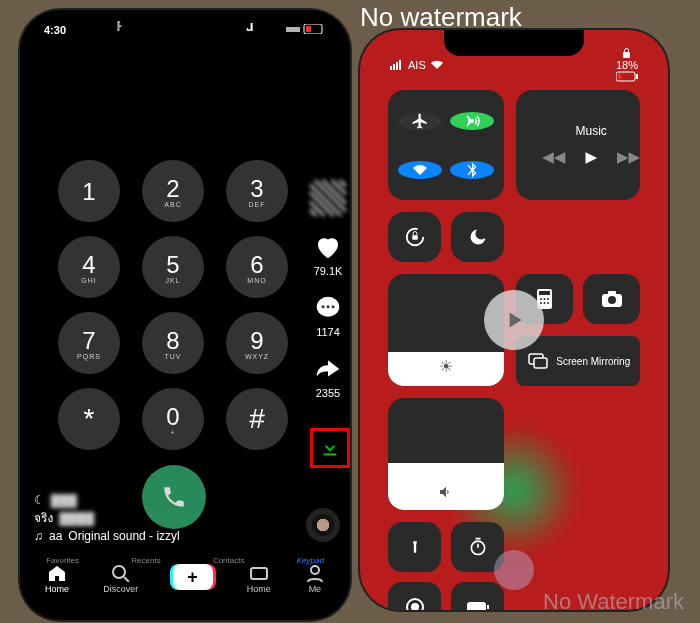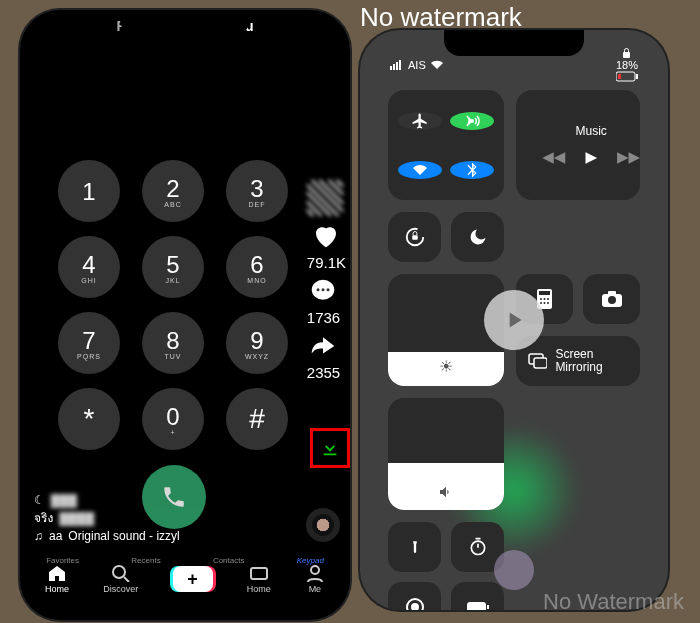--- a/index.html
+++ b/index.html
@@ -54,22 +54,22 @@
   .key.big { font-size: 28px; }
   .call-btn {
     position: absolute; top: 455px; left: 122px;
     width: 64px; height: 64px; border-radius: 50%;
     background: #2fa36b; display: flex; align-items: center; justify-content: center;
     opacity: 0.85;
   }
 
   .side-actions {
     position: absolute; right: 4px; top: 170px;
-    display: flex; flex-direction: column; align-items: flex-start; gap: 5px;
-    color: #fff; font-size: 15px;
+    display: flex; flex-direction: column; align-items: center; gap: 16px;
+    color: #fff; font-size: 11px;
   }
   .side-actions .item { display: flex; flex-direction: column; align-items: center; gap: 3px; }
   .pixelated { filter: blur(2px) contrast(4); background: repeating-linear-gradient(45deg,#555,#555 3px,#999 3px,#999 6px); width:36px; height:36px; border-radius:6px; }
 
   .download-box {
     position: absolute; right: 0px; top: 418px;
     width: 40px; height: 40px; border: 3px solid #e00;
     display:flex; align-items:center; justify-content:center;
   }
 
@@ -79,41 +79,41 @@
   }
   .meta-bottom .row { display:flex; align-items:center; gap:6px; }
   .music-disc {
     position:absolute; right: 10px; bottom: 78px;
     width: 34px; height: 34px; border-radius:50%; background: radial-gradient(circle,#b98 40%,#111 42%);
     border: 6px solid #222;
   }
 
   .phone-tabbar {
     position: absolute; left: 0; right: 0; bottom: 26px;
-    display:flex; justify-content:space-around; align-items:center;
+    display:flex; justify-content:space-around; align-items:flex-start;
     color:#ccc; font-size:9px; padding: 0 8px;
   }
   .phone-tabbar .tbi { display:flex; flex-direction:column; align-items:center; gap:2px; }
   .phone-tabbar .tbi.active { color:#fff; }
   .plus-btn {
     width: 40px; height: 26px; background:#fff; border-radius:8px;
     display:flex; align-items:center; justify-content:center; color:#000; font-size:18px; font-weight:700;
     box-shadow: -3px 0 0 #25f4ee, 3px 0 0 #fe2c55;
   }
   .sub-tabbar {
     position:absolute; left:0; right:0; bottom:55px;
     display:flex; justify-content:space-around; color:#888; font-size:8px;
   }
   .sub-tabbar .active { color:#3a7bff;font-style:italic; }
 
   
   .phone-r {
     position: absolute; left: 10px; top: 30px;
     width: 308px; height: 580px;
-    background: #404040; border-radius: 40px;
+    background: #b91c1c; border-radius: 40px;
     box-shadow: 0 0 0 2px #222;
     overflow: hidden;
   }
   .status-r {
     position:absolute; top: 14px; left:0; right:0;
     display:flex; justify-content:space-between; padding: 4px 30px;
     color:#fff; font-size:11px;
   }
   .status-r .batt { display:flex; align-items:center; gap:0;flex-direction:column; }
   .notch-r {
@@ -132,21 +132,21 @@
   }
   .conn { height: 110px; display:grid; grid-template-columns:1fr 1fr; grid-template-rows:1fr 1fr; gap:8px; padding:10px; }
   .conn .c { border-radius:50%; display:flex; align-items:center; justify-content:center; }
   .c-air { background:#333; } .c-cell { background:#30d158; }
   .c-wifi { background:#0a84ff; } .c-bt { background:#0a84ff; }
   .music { height:110px; flex-direction:column; gap:10px; font-size:12px;padding-left:26px; }
   .music .ctrls { display:flex; gap:20px; font-size:15px; color:#888; }
   .music .ctrls .play { color:#fff; }
 
   .row2 { height: 50px; }
-  .mirror { font-size:12px; gap:8px; justify-content:flex-start; padding-left:12px; }
+  .mirror { font-size:10px; gap:8px; justify-content:flex-start; padding-left:12px;border-radius:8px; }
   .slider { height: 112px; background:#2a2a2a; border-radius:16px; position:relative; overflow:hidden; }
   .slider .fill { position:absolute; bottom:0; left:0; right:0; background:#fff; }
   .slider .icn { position:absolute; bottom:10px; left:50%; transform:translateX(-50%); color:#555; font-size:16px; }
   .small-grid { display:grid; grid-template-columns:1fr 1fr; gap:10px; }
   .small-tile { background:#2a2a2a; border-radius:14px; height:50px; display:flex; align-items:center; justify-content:center; color:#fff; font-size:16px; }
 
   .play-overlay {
     position:absolute; top: 50%; left:50%; transform:translate(-50%,-50%);
     width:60px; height:60px; border-radius:50%; background:rgba(220,220,220,0.8);
     display:flex; align-items:center; justify-content:center;
@@ -169,20 +169,30 @@
 <body>
 
 <div class="panel panel-left">
   <div class="phone-l">
 
     <div class="tabs-top">
       <span>Following</span>
       <span class="active">For You</span>
     </div>
     <div class="notch-l"></div>
+    <div class="status-l">
+      <span>4:30</span>
+      <span>
+        <svg width="40" height="10">
+            <rect x="0" y="3" width="14" height="5" fill="#fff" opacity="0.7"></rect>
+            <rect x="18" y="0" width="18" height="10" rx="2" fill="none" stroke="#fff"></rect>
+            <rect x="20" y="2" width="5" height="6" fill="#e33"></rect>
+          </svg>
+      </span>
+    </div>
 
     <div class="keypad">
       <div class="key">
           <span>1</span>
           <span class="sub"></span>
         </div>
       <div class="key">
           <span>2</span>
           <span class="sub">ABC</span>
         </div>
@@ -240,21 +250,21 @@
           </svg>
         <span>79.1K</span>
       </div>
       <div class="item">
         <svg width="30" height="30" viewBox="0 0 24 24">
             <ellipse cx="12" cy="11" rx="9" ry="8" fill="#fff"></ellipse>
             <circle cx="8" cy="11" r="1.2" fill="#333"></circle>
             <circle cx="12" cy="11" r="1.2" fill="#333"></circle>
             <circle cx="16" cy="11" r="1.2" fill="#333"></circle>
           </svg>
-        <span>1736</span>
+        <span>1174</span>
       </div>
       <div class="item">
         <svg width="30" height="30" viewBox="0 0 24 24">
             <path fill="#fff" d="M21 12l-9-7v4c-7 0-9 5-9 9 2-3 4-4 9-4v4l9-6z"></path>
           </svg>
         <span>2355</span>
       </div>
     </div>
 
     <div class="download-box">

